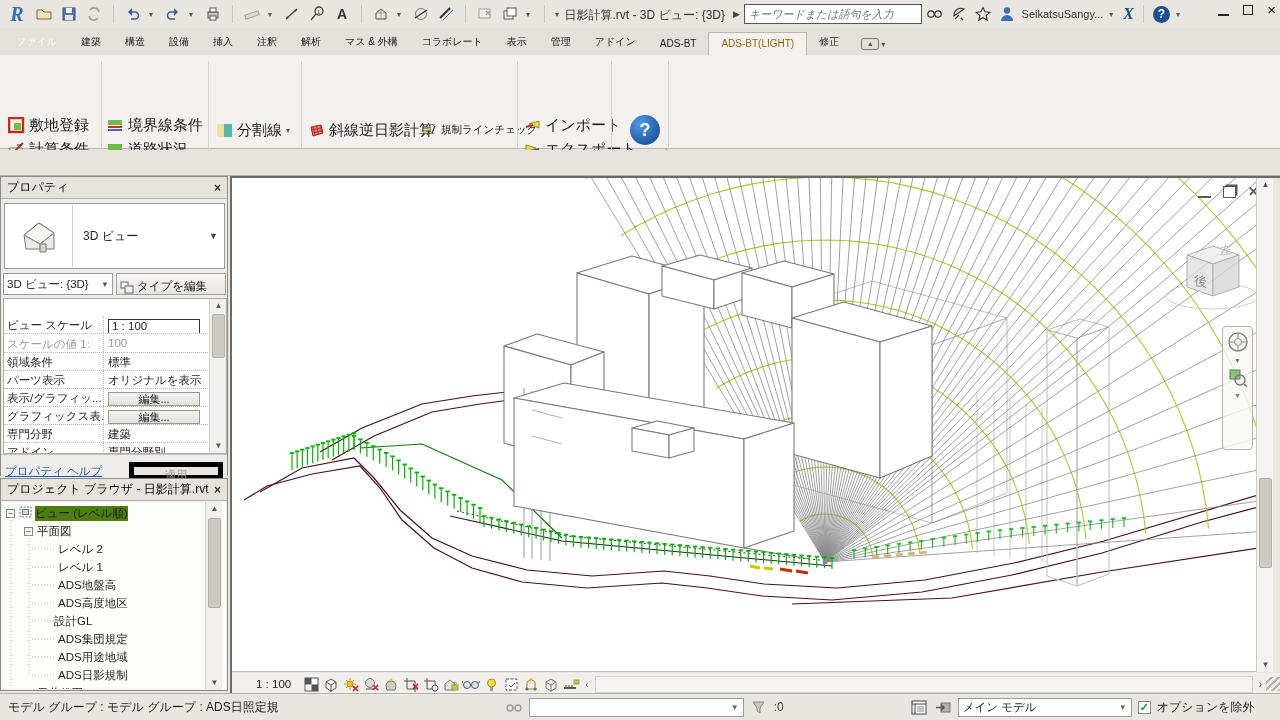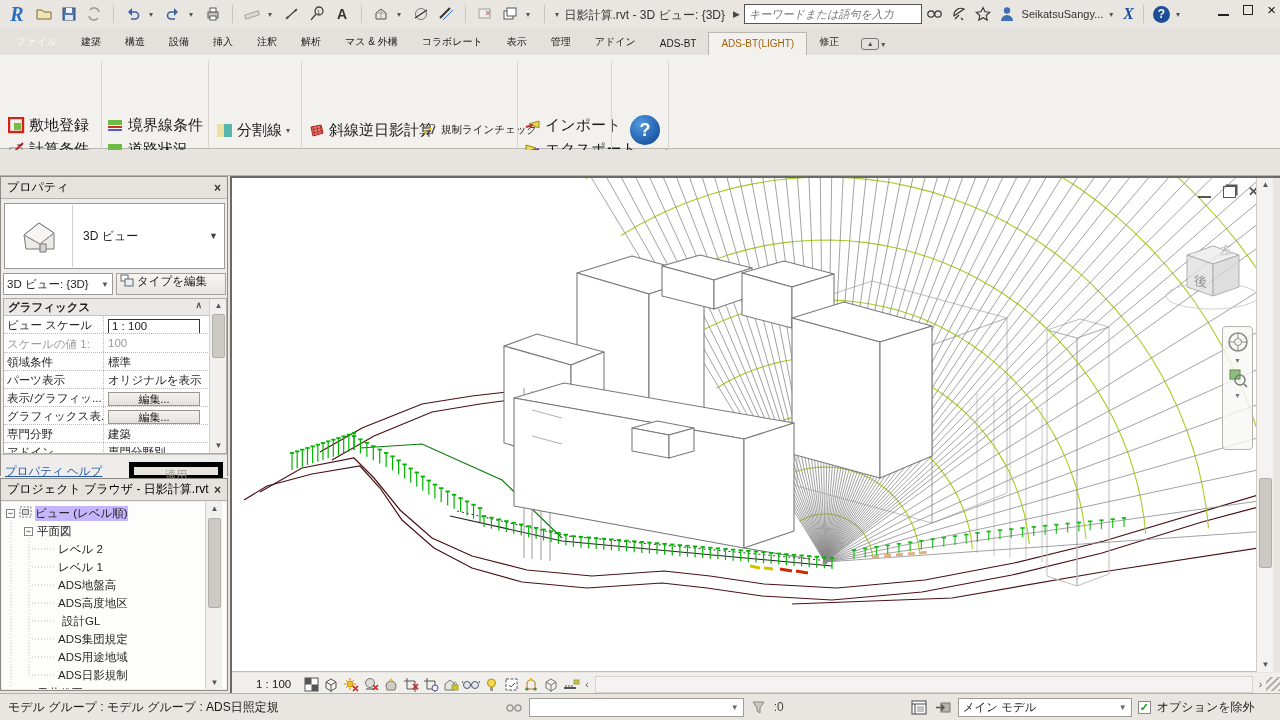--- a/index.html
+++ b/index.html
@@ -48,42 +48,42 @@
   .phead{height:22px;background:#e6e3df;border-bottom:1px solid #b5b1ac;display:flex;align-items:center;padding:0 6px;font-size:12px;color:#000}
   .phead .x{margin-left:auto;font-size:12px;color:#333;font-weight:bold}
   #props{top:176px;height:300px}
   #typesel{position:absolute;left:3px;top:26px;width:221px;height:66px;background:#fff;border:1px solid #9a9a9a;display:flex;align-items:center}
   #typesel .imgbox{width:68px;height:62px;border-right:1px solid #d0d0d0;display:flex;align-items:center;justify-content:center}
   #typesel .tname{padding-left:10px;font-size:12px}
   #typesel .dd{margin-left:auto;padding-right:6px;color:#444;font-size:9px}
   #instrow{position:absolute;left:2px;top:96px;width:224px;height:22px;display:flex;gap:3px}
   .combo{background:#fff;border:1px solid #9a9a9a;display:flex;align-items:center;font-size:11.5px;padding:0 3px}
   .combo .dd{margin-left:auto;font-size:8px;color:#555}
-  #editType{width:110px;background:linear-gradient(#f7f5f3,#e8e5e1);border:1px solid #a5a19c;display:flex;align-items:flex-start;gap:3px;font-size:11.5px;padding:0 3px}
+  #editType{width:110px;background:linear-gradient(#f7f5f3,#e8e5e1);border:1px solid #a5a19c;display:flex;align-items:flex-end;gap:3px;font-size:11.5px;padding:0 3px}
   #grid{position:absolute;left:2px;top:121px;width:224px;height:156px;background:#fff;border:1px solid #b0aca8;overflow:hidden}
   .sect{height:17px;background:#ebe9e6;border-bottom:1px solid #c6c2bd;font-size:11.5px;font-weight:bold;padding:1px 4px;display:flex}
   .sect .chev{margin-left:auto;font-size:9px;color:#555;padding-right:20px}
   .prow{position:absolute;left:0;width:204px;height:18px;border-bottom:1px dotted #b8b8b8;display:flex;font-size:11.5px}
   .prow .pl{width:100px;padding:2px 3px;border-right:1px dotted #b8b8b8;overflow:hidden;white-space:nowrap}
   .prow .pv{flex:1;padding:2px 4px;overflow:hidden;white-space:nowrap}
   .valbox{border:1px solid #333;background:#fff;padding:0 3px;height:15px;margin-top:1px;width:92px;font-size:11.5px}
   .gray{color:#9a9a9a}
   .ebtn{width:92px;height:14px;margin-top:1px;background:linear-gradient(#f4f2f0,#e4e1dd);border:1px solid #9b978f;font-size:11px;text-align:center;line-height:12px}
   .vscroll{position:absolute;right:0;top:0;width:17px;background:#f1f0ee;border-left:1px solid #d5d2ce}
   .sarr{position:absolute;left:1px;width:15px;height:14px;color:#555;font-size:8px;text-align:center;line-height:14px}
   .sthumb{position:absolute;left:2px;width:13px;background:#cdcac5;border:1px solid #b2aeaa;border-radius:2px}
   #propfoot{position:absolute;left:0;top:277px;width:226px;height:22px;background:#efedeb;border-top:1px solid #c5c1bc;display:flex;align-items:center;padding:16px 4px}
   .plink{color:#2558a8;text-decoration:underline;font-size:11.5px}
   #applybtn{margin-left:auto;width:94px;height:18px;background:#e8e5e1;border:5px solid #000000;color:#9e9a94;font-size:11.5px;text-align:center;line-height:16px}
   
   #browser{top:478px;height:213px}
   #tree{position:absolute;left:1px;top:23px;right:1px;bottom:1px;background:#fdfdfc;overflow:hidden}
   .ti{position:absolute;left:0;height:18px;display:flex;align-items:center;font-size:11.5px;white-space:nowrap}
   .exp{width:9px;height:9px;border:1px solid #848484;background:#fff;font-size:9px;line-height:7px;text-align:center;color:#333;margin-right:4px;flex:0 0 9px}
-  .tsel{background:#c4b5fd}
+  .tsel{background:#4d7c0f}
   .tico{margin-right:3px}
   
   #canvas{position:absolute;left:230px;top:176px;width:1050px;height:517px;background:#e9e6e2;border-top:2px solid #6a6a6a;border-left:2px solid #6a6a6a}
   #draw{position:absolute;left:0;top:0;width:1024px;height:494px;background:#fff;border-bottom:1px solid #c0bdb8}
   #vscroll2{position:absolute;left:1024px;top:0;width:17px;height:494px;background:#f4f3f1;border-left:1px solid #cfccc7}
   #viewbtns{position:absolute;left:966px;top:8px;display:flex;gap:12px;opacity:.85}
   .vb{width:13px;height:12px;position:relative}
   .vb-min{border-bottom:2px solid #3a3a3a}
   .vb-res{border:1.5px solid #3a3a3a;box-shadow:2px -2px 0 -0.5px #3a3a3a}
   .vb-x{font-size:13px;color:#3a3a3a;line-height:11px;font-weight:bold}
@@ -469,24 +469,20 @@
     </div>
     <div id="editType">
       <svg width="14" height="13">
           <rect x="1" y="1" width="7" height="6" fill="#fff" stroke="#666"></rect>
           <rect x="5" y="5" width="8" height="7" fill="#e8f0f8" stroke="#666"></rect>
         </svg>
       <span>タイプを編集</span>
     </div>
   </div>
   <div id="grid">
-    <div class="sect">
-      <span>グラフィックス</span>
-        <span class="chev">∧</span>
-    </div>
     <div class="prow" style="top:17px">
       <span class="pl">ビュー スケール</span>
       <span class="pv"><span class="valbox" style="display:inline-block">1 : 100</span></span>
     </div>
     <div class="prow" style="top:36px">
       <span class="pl gray">スケールの値   1:</span>
       <span class="pv gray">100</span>
     </div>
     <div class="prow" style="top:54px">
       <span class="pl">領域条件</span>
@@ -547,21 +543,21 @@
       </div>
     <div class="ti" style="top:56px;left:56px">
         <span>レベル 1</span>
       </div>
     <div class="ti" style="top:74px;left:56px">
         <span>ADS地盤高</span>
       </div>
     <div class="ti" style="top:92px;left:56px">
         <span>ADS高度地区</span>
       </div>
-    <div class="ti" style="top:110px;left:60px">
+    <div class="ti" style="top:110px;left:52px">
         <span>設計GL</span>
       </div>
     <div class="ti" style="top:128px;left:56px">
         <span>ADS集団規定</span>
       </div>
     <div class="ti" style="top:146px;left:56px">
         <span>ADS用途地域</span>
       </div>
     <div class="ti" style="top:164px;left:56px">
         <span>ADS日影規制</span>

